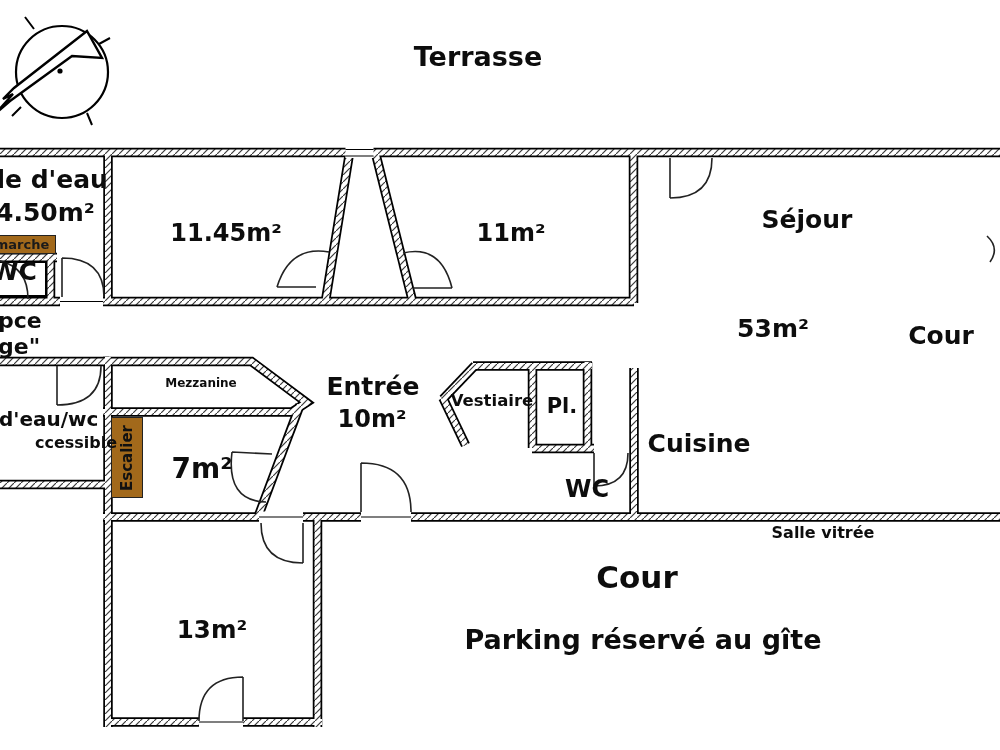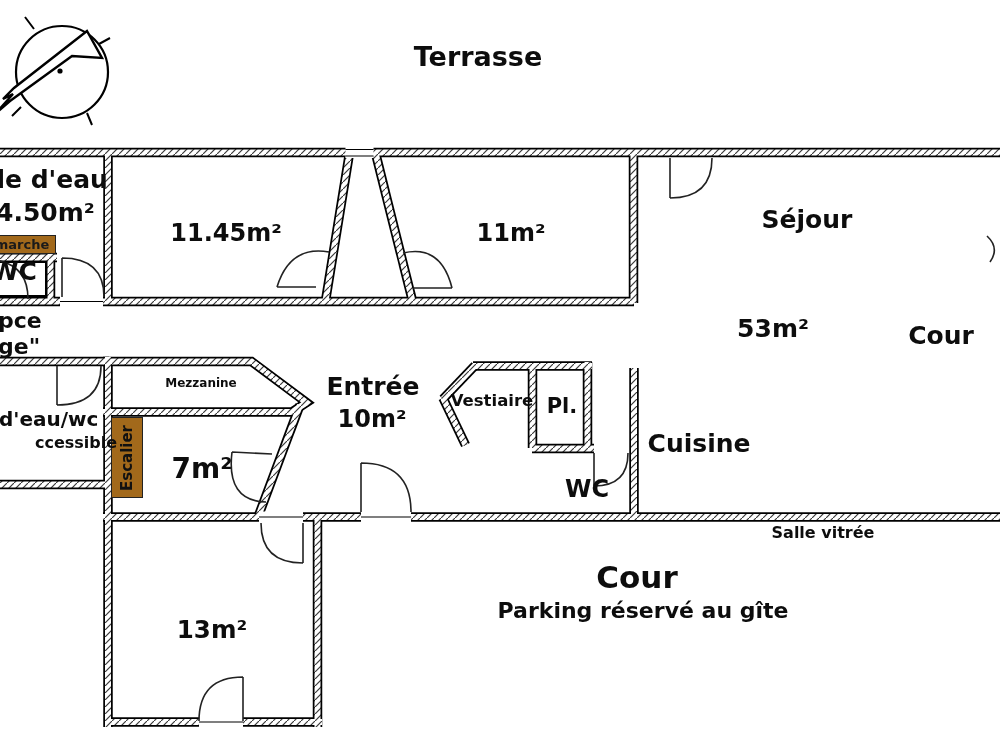--- a/index.html
+++ b/index.html
@@ -149,16 +149,16 @@
 <div class="lbl ctr" style="left:562px;top:395px;font-size:21px;">Pl.</div>
 <div class="lbl ctr" style="left:587px;top:477px;font-size:24px;">WC</div>
 <div class="lbl ctr" style="left:699px;top:431px;font-size:25px;">Cuisine</div>
 
 <div class="lbl" style="left:-1px;top:409px;font-size:20px;">d'eau/wc</div>
 <div class="lbl" style="left:-1px;top:435px;font-size:16px;padding-left:36px;">ccessible</div>
 
 <div class="lbl ctr" style="left:212px;top:617px;font-size:24.5px;">13m²</div>
 
 <div class="lbl ctr" style="left:637px;top:561px;font-size:31px;">Cour</div>
-<div class="lbl ctr" style="left:643px;top:599px;font-size:22px;">Parking réservé au gîte</div>
+<div class="lbl ctr" style="left:643px;top:626px;font-size:27px;">Parking réservé au gîte</div>
 <div class="lbl ctr" style="left:823px;top:525px;font-size:16px;">Salle vitrée</div>
 
 </div>
 
 </body></html>

